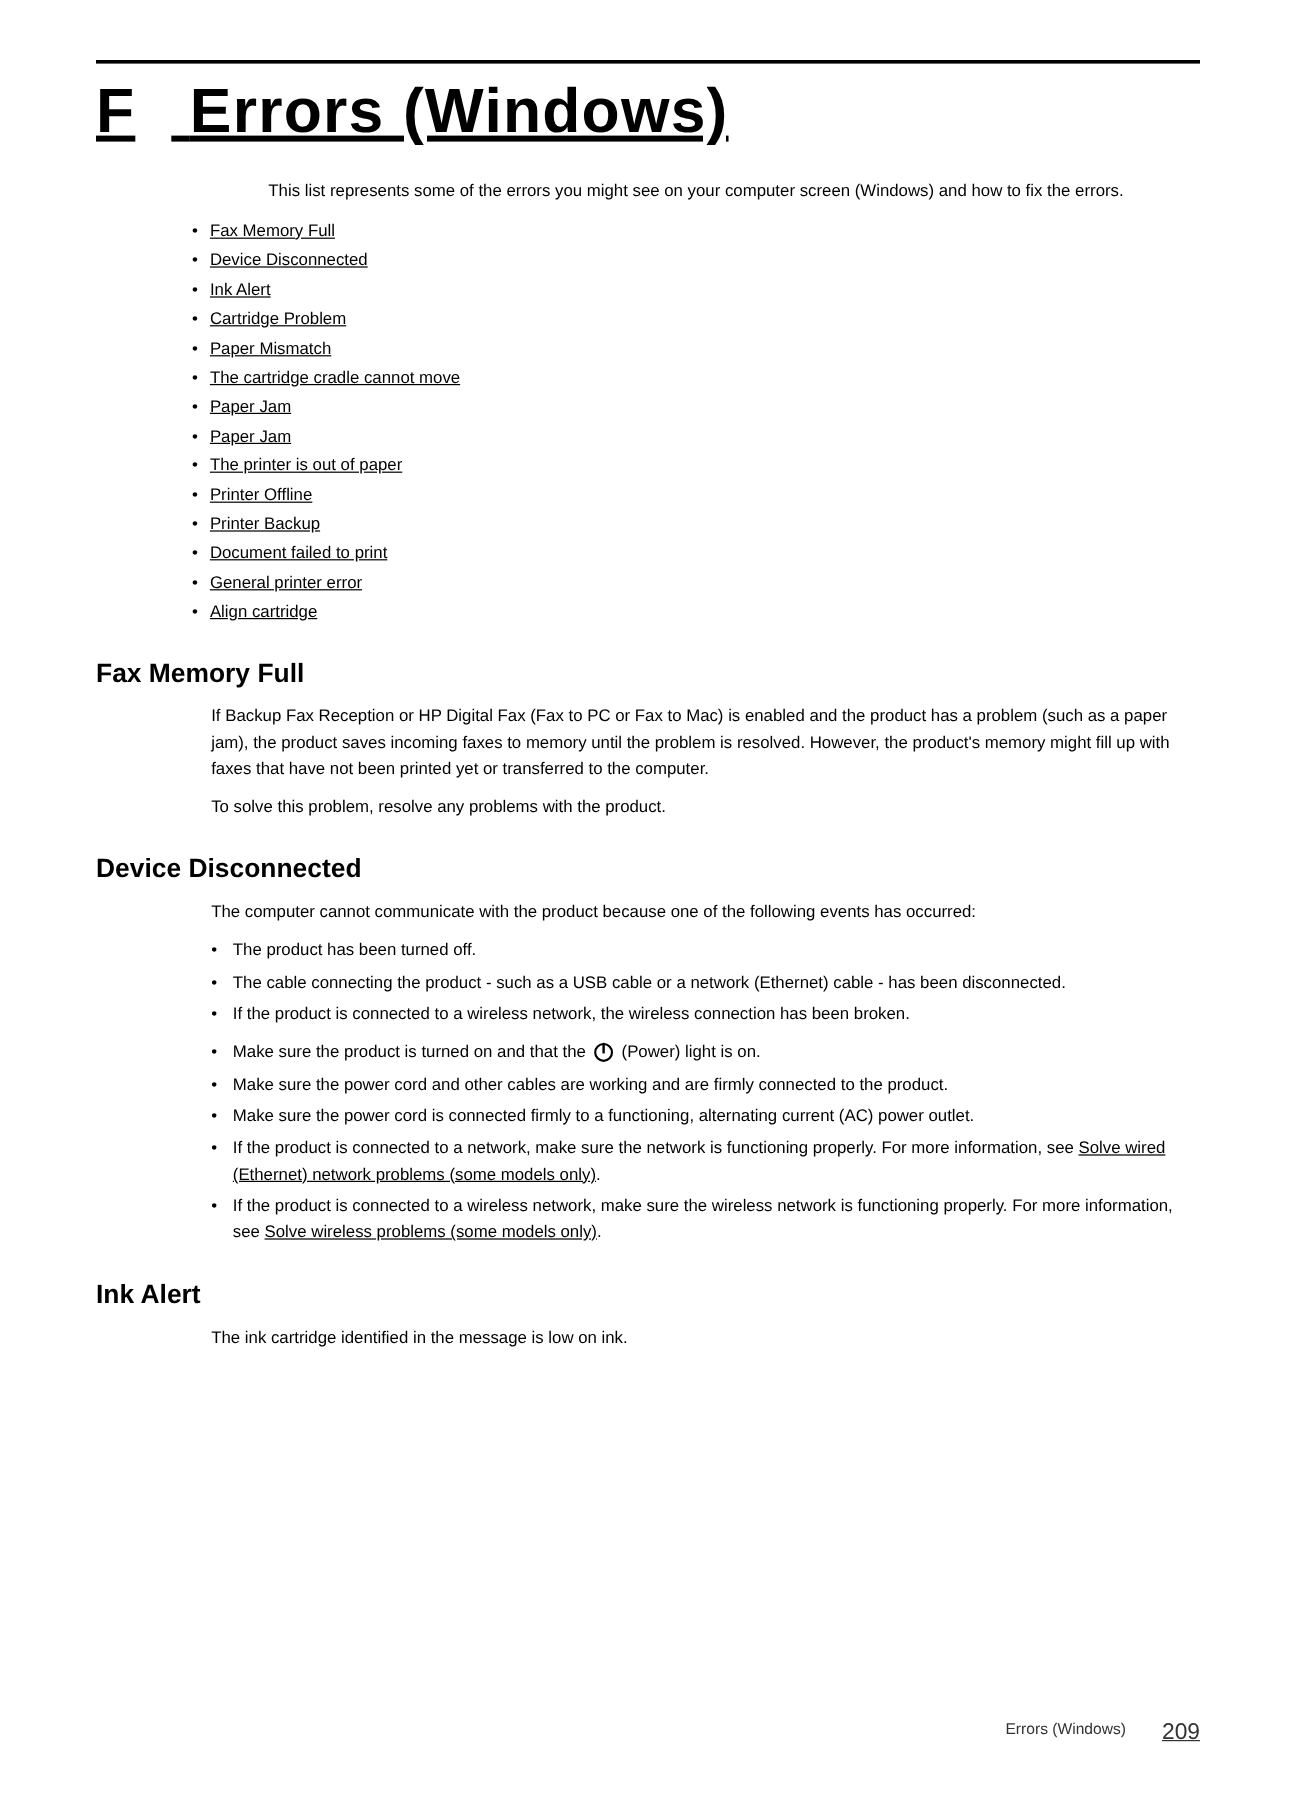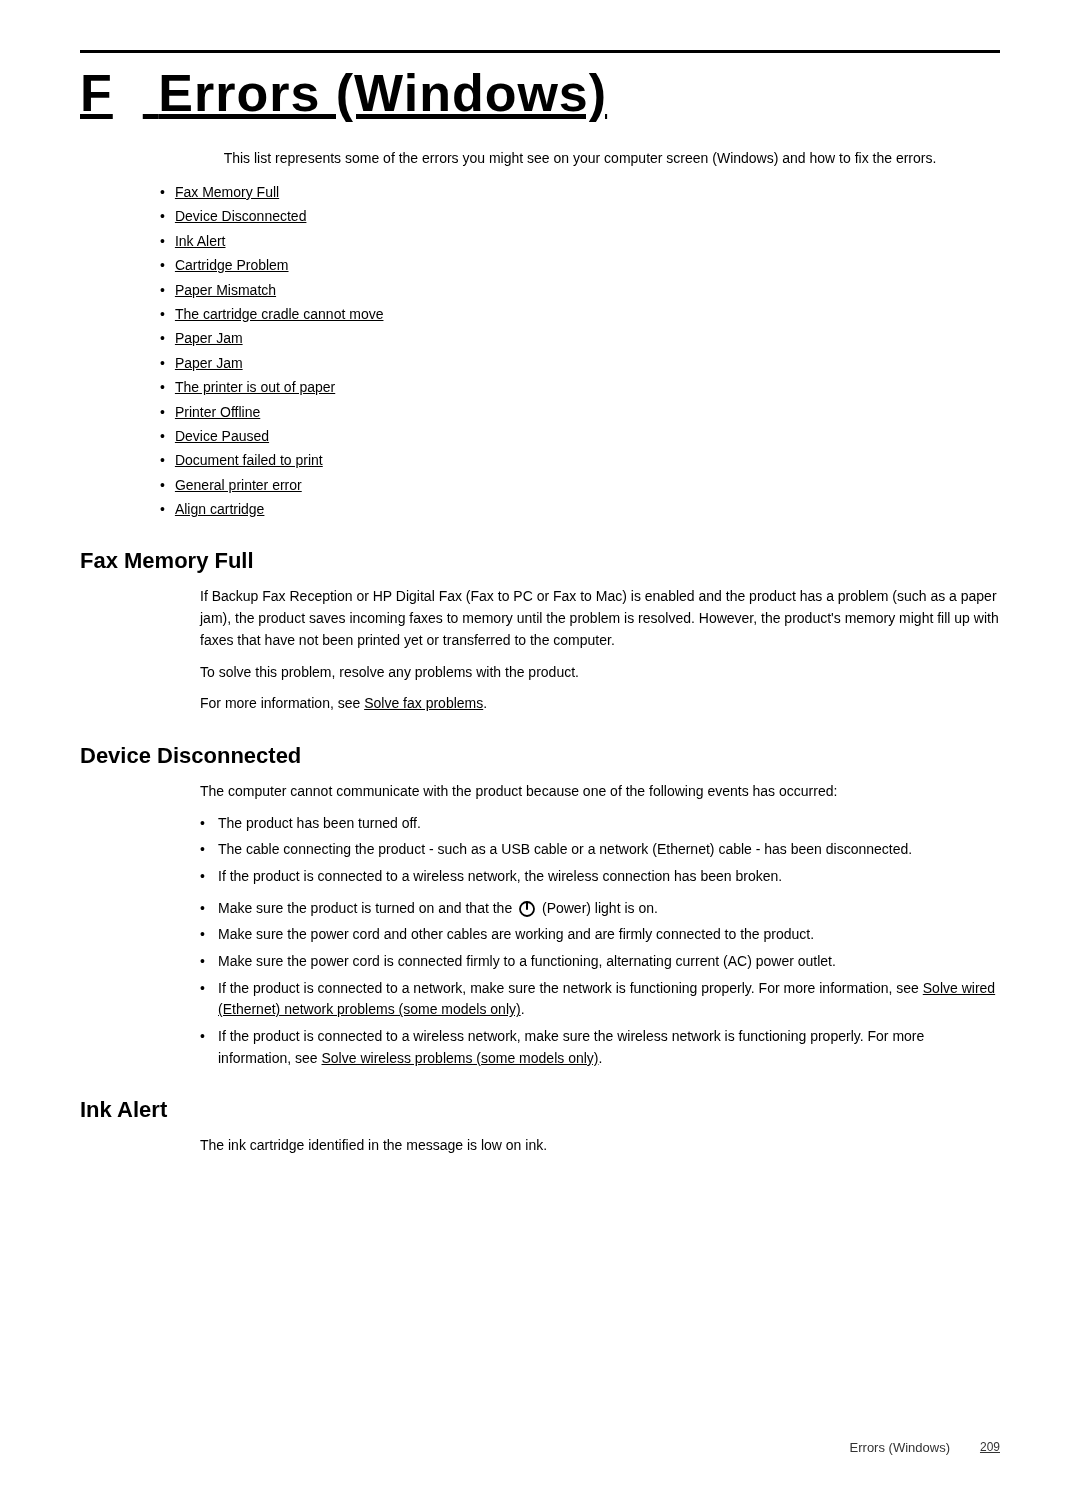--- a/index.html
+++ b/index.html
@@ -71,21 +71,21 @@
     }
 
     .section-heading {
       font-size: 22px;
       font-weight: bold;
       margin-bottom: 12px;
       margin-top: 28px;
     }
 
     .section-body {
-      margin-left: 120px;
+      margin-left: 96px;
       font-size: 14px;
       line-height: 1.55;
     }
 
     .section-body p {
       margin-bottom: 10px;
     }
 
     .section-body ul {
       list-style: none;
@@ -131,21 +131,21 @@
       color: #333;
       display: flex;
       gap: 30px;
     }
 
     .footer-text {
       font-size: 13px;
     }
 
     .footer-page {
-      font-size: 12px;
+      font-size: 19px;
       text-decoration: underline;
     }
   </style>
 </head>
 <body>
 
 <div class="page">
   <div class="top-border"></div>
 
   <h1 class="chapter-title">
@@ -159,31 +159,30 @@
   <li><a href="#">Fax Memory Full</a></li>
       <li><a href="#">Device Disconnected</a></li>
       <li><a href="#">Ink Alert</a></li>
       <li><a href="#">Cartridge Problem</a></li>
       <li><a href="#">Paper Mismatch</a></li>
       <li><a href="#">The cartridge cradle cannot move</a></li>
       <li><a href="#">Paper Jam</a></li>
       <li><a href="#">Paper Jam</a></li>
       <li><a href="#">The printer is out of paper</a></li>
       <li><a href="#">Printer Offline</a></li>
-      <li><a href="#">Device Paused</a></li>
+      <li><a href="#">Printer Backup</a></li>
       <li><a href="#">Document failed to print</a></li>
       <li><a href="#">General printer error</a></li>
       <li><a href="#">Align cartridge</a></li>
     </ul>
 
   <h2 class="section-heading">Fax Memory Full</h2>
   <div class="section-body">
     <p>If Backup Fax Reception or HP Digital Fax (Fax to PC or Fax to Mac) is enabled and the product has a problem (such as a paper jam), the product saves incoming faxes to memory until the problem is resolved. However, the product's memory might fill up with faxes that have not been printed yet or transferred to the computer.</p>
     <p>To solve this problem, resolve any problems with the product.</p>
-    <p>For more information, see <a>Solve fax problems</a>.</p>
   </div>
 
   <h2 class="section-heading">Device Disconnected</h2>
   <div class="section-body">
     <p>The computer cannot communicate with the product because one of the following events has occurred:</p>
     <ul>
       <li>The product has been turned off.</li>
       <li>The cable connecting the product - such as a USB cable or a network (Ethernet) cable - has been disconnected.</li>
       <li>If the product is connected to a wireless network, the wireless connection has been broken.</li>
     </ul>

